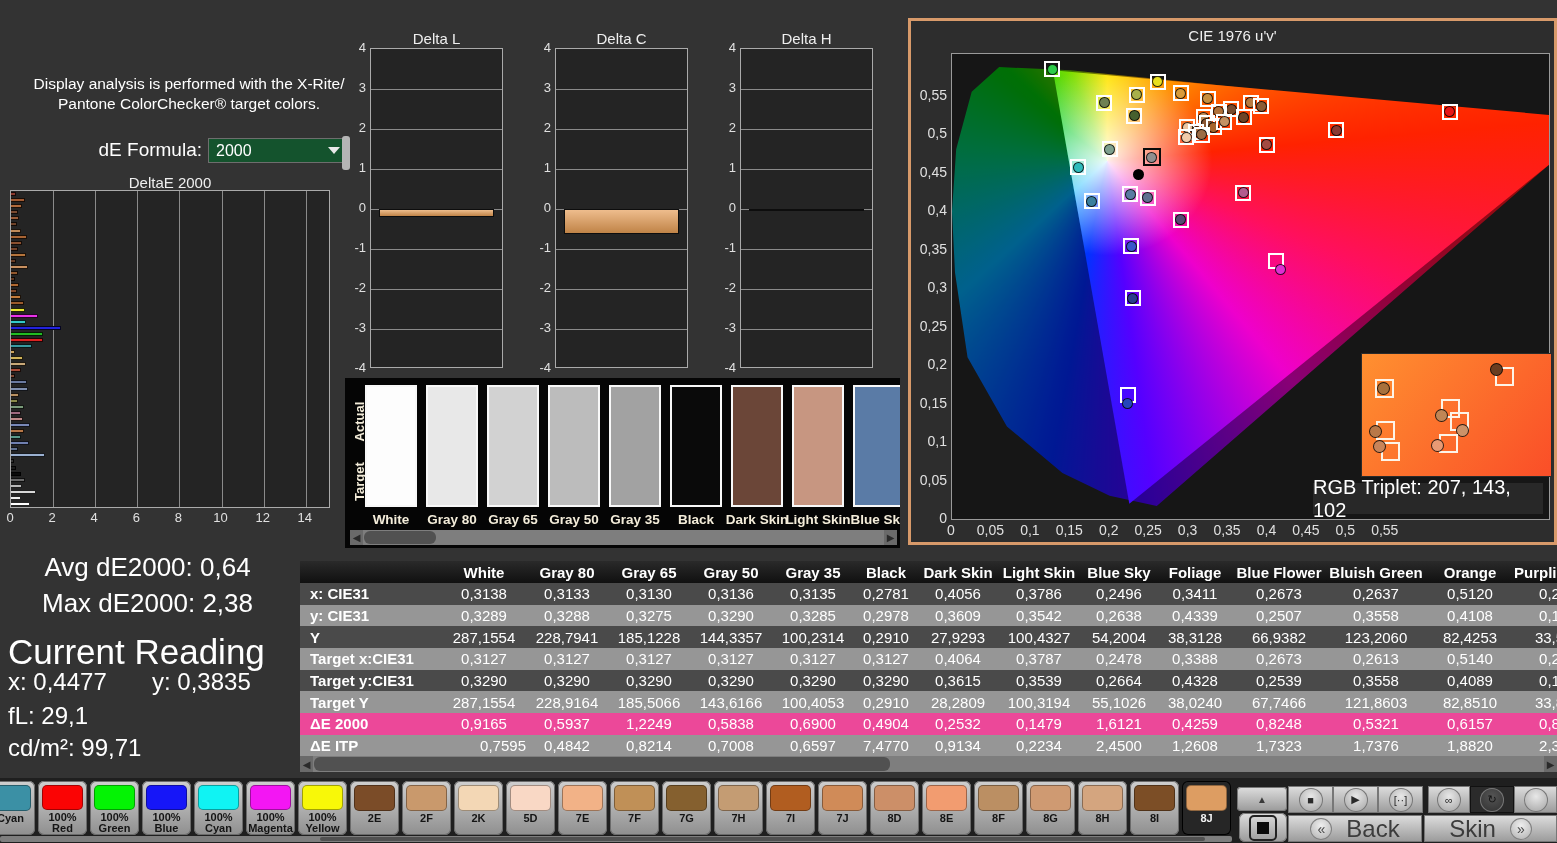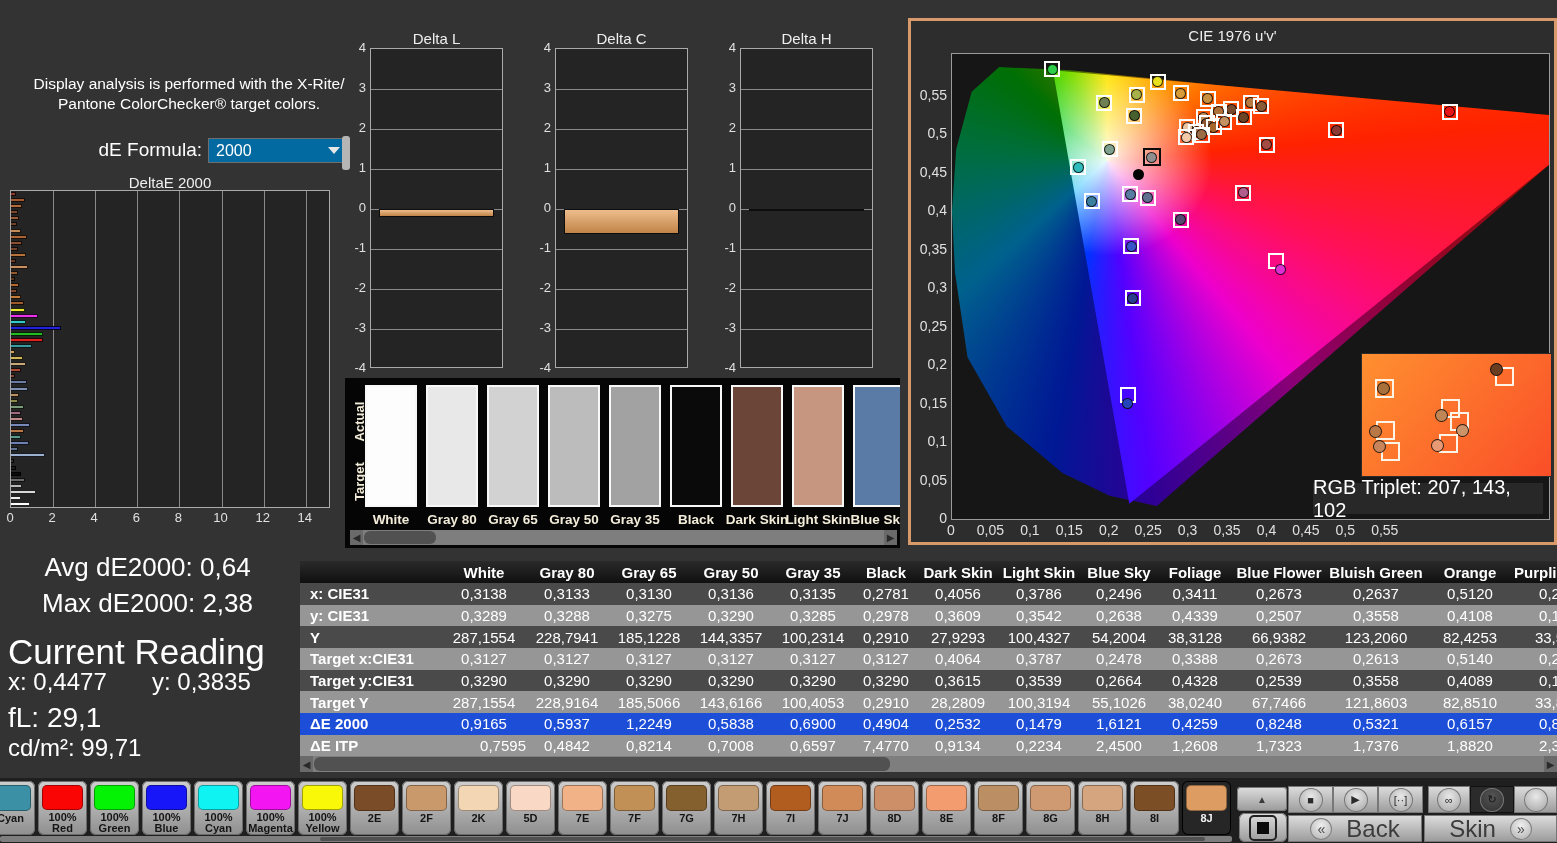--- a/index.html
+++ b/index.html
@@ -4,21 +4,21 @@
 <style>
   html,body{margin:0;padding:0;background:#2e2e2e;}
   #stage{position:relative;width:1557px;height:843px;background:#333333;overflow:hidden;
          font-family:"Liberation Sans",sans-serif;color:#fff;}
   .abs{position:absolute;}
   
   #app-title{left:6px;top:12px;font-size:40px;color:#fafafa;letter-spacing:0.5px;}
   #app-desc{left:28px;top:74px;width:322px;font-size:15.5px;line-height:1.32;text-align:center;color:#fff;}
   #de-row{left:0;top:138px;width:350px;height:26px;}
   #de-label{position:absolute;right:148px;top:1px;font-size:19px;color:#fff;}
-  #de-select{position:absolute;left:208px;top:0;width:137px;height:25px;background:#0369a1;border:1px solid #6e6e6e;
+  #de-select{position:absolute;left:208px;top:0;width:137px;height:25px;background:#14532d;border:1px solid #6e6e6e;
              font-size:16px;color:#fff;display:flex;align-items:center;padding-left:7px;box-sizing:border-box;}
   #de-caret{position:absolute;right:4px;top:8px;width:0;height:0;border-left:6px solid transparent;border-right:6px solid transparent;border-top:7px solid #e8e8e8;}
   
   .chart-box{position:absolute;background:#242424;border:1px solid #aaaaaa;box-sizing:border-box;}
   .chart-title{position:absolute;font-size:15px;color:#efefef;text-align:center;}
   .gridline-v{position:absolute;top:0;bottom:0;width:1px;background:#8a8a8a;}
   .gridline-h{position:absolute;left:0;right:0;height:1px;background:#8a8a8a;}
   .tick{position:absolute;font-size:13px;color:#e0e0e0;}
   .debar{height:4px;border:1px solid rgba(0,0,0,0.85);border-left:none;box-sizing:border-box;}
   .lchbar{position:absolute;background:linear-gradient(#eebd8d,#c08347);border:1px solid #0d0d0d;box-sizing:border-box;}
@@ -253,21 +253,21 @@
       <div class="hthumb" style="left:14px;width:72px;"></div>
       <div class="harrow" style="right:0;">▶</div>
     </div>
   </div>
 
   <div class="sumline" style="left:0;top:552px;width:295px;text-align:center;font-size:26px;">Avg dE2000: 0,64</div>
   <div class="sumline" style="left:0;top:588px;width:295px;text-align:center;font-size:26px;">Max dE2000: 2,38</div>
   <div class="sumline" style="left:8px;top:632px;font-size:35px;">Current Reading</div>
   <div class="sumline" style="left:8px;top:668px;font-size:24px;">x: 0,4477</div>
   <div class="sumline" style="left:152px;top:668px;font-size:24px;">y: 0,3835</div>
-  <div class="sumline" style="left:8px;top:702px;font-size:28px;">fL: 29,1</div>
+  <div class="sumline" style="left:8px;top:702px;font-size:24px;">fL: 29,1</div>
   <div class="sumline" style="left:8px;top:734px;font-size:24px;">cd/m²: 99,71</div>
 
   <div class="abs" id="cie-panel">
     <div class="chart-title" style="left:0;top:6px;width:100%;">CIE 1976 u'v'</div>
     <div id="cie-plot">
       <div class="cie-fill" id="cie-horseshoe"></div>
       <div class="cie-fill" id="cie-triangle"></div>
       <div id="cie-white"></div>
       <div id="cie-points">
           <div class="cie-sq" style="left: 92.1572px; top: 7.39735px; width: 16px; height: 16px;"></div>
@@ -503,21 +503,21 @@
         <div class="tcell" style="width: 64px;">0,2910</div>
         <div class="tcell" style="width: 80px;">28,2809</div>
         <div class="tcell" style="width: 82px;">100,3194</div>
         <div class="tcell" style="width: 78px;">55,1026</div>
         <div class="tcell" style="width: 74px;">38,0240</div>
         <div class="tcell" style="width: 94px;">67,7466</div>
         <div class="tcell" style="width: 100px;">121,8603</div>
         <div class="tcell" style="width: 88px;">82,8510</div>
         <div class="tcell" style="width: 96px;">33,8942</div>
       </div>
-      <div class="trow" style="background: #1d4ed8;">
+      <div class="trow" style="background: #ec4899;">
         <div class="tcell tlabel" style="width: 142px;">ΔE 2000</div>
         <div class="tcell" style="width: 84px;">0,9165</div>
         <div class="tcell" style="width: 82px;">0,5937</div>
         <div class="tcell" style="width: 82px;">1,2249</div>
         <div class="tcell" style="width: 82px;">0,5838</div>
         <div class="tcell" style="width: 82px;">0,6900</div>
         <div class="tcell" style="width: 64px;">0,4904</div>
         <div class="tcell" style="width: 80px;">0,2532</div>
         <div class="tcell" style="width: 82px;">0,1479</div>
         <div class="tcell" style="width: 78px;">1,6121</div>

